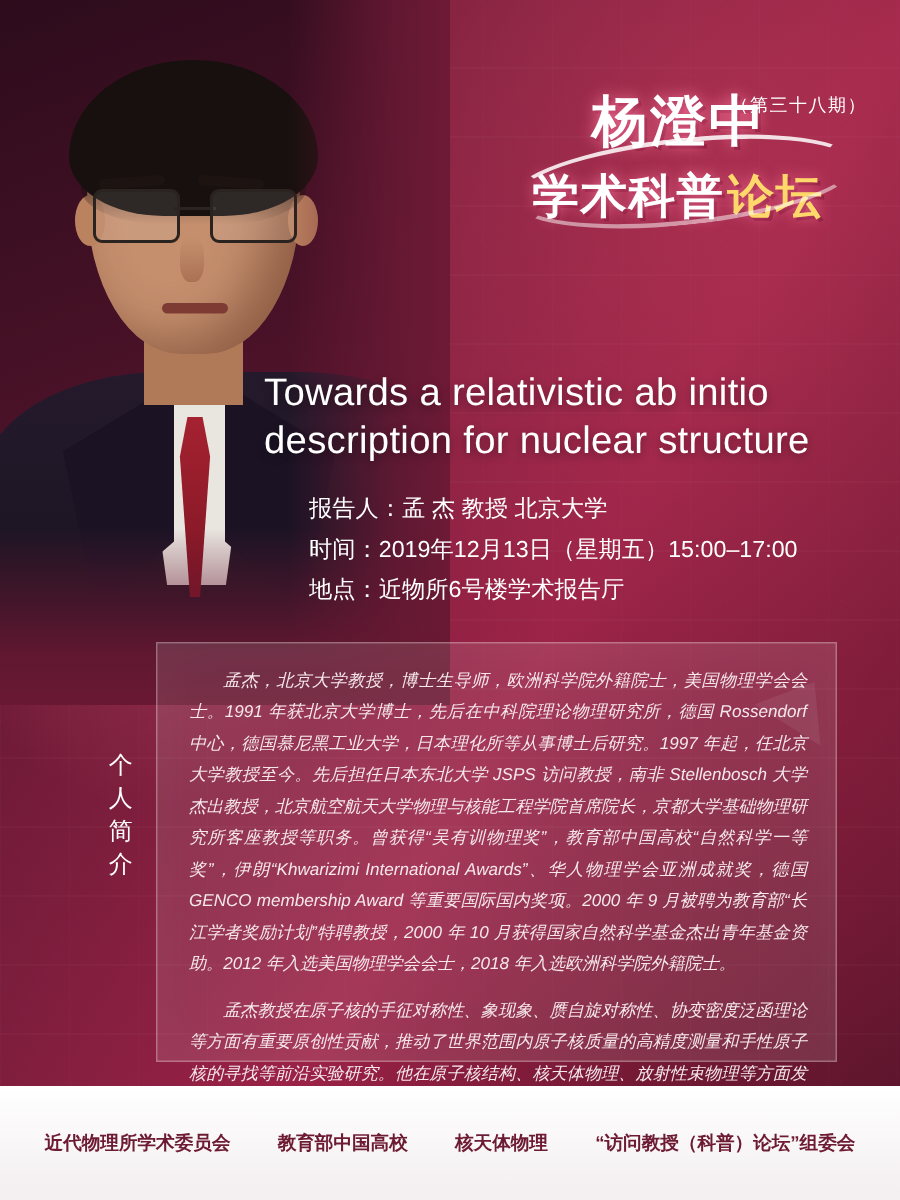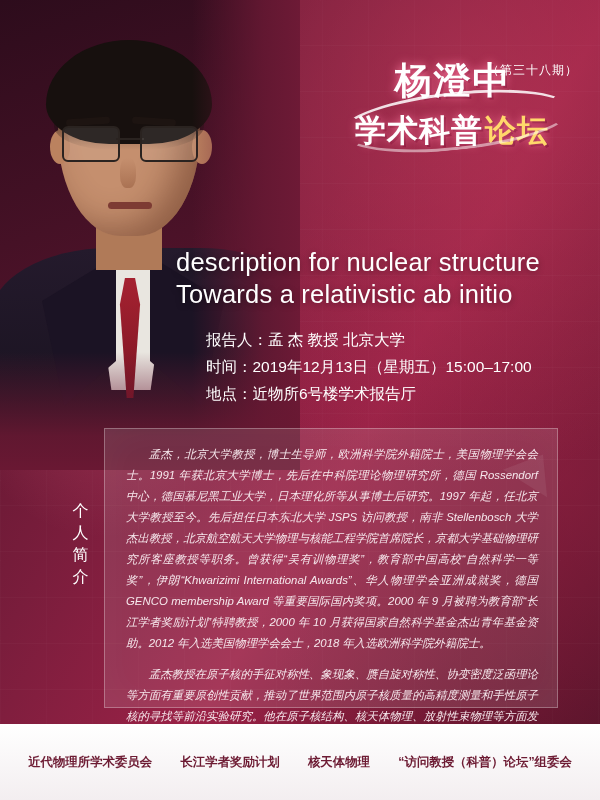--- a/index.html
+++ b/index.html
@@ -368,38 +368,38 @@
   <div class="logo">
     <div class="logo-row1">杨澄中</div>
     <div class="logo-issue">（第三十八期）</div>
     <div class="logo-row2">
       <span>学术科普</span><span class="accent">论坛</span>
     </div>
     <div class="logo-swoosh"></div>
   </div>
 
   <div class="title-block">
+    <div class="title-line">Towards a relativistic ab initio</div>
     <div class="title-line">description for nuclear structure</div>
-    <div class="title-line">Towards a relativistic ab initio</div>
   </div>
 
   <div class="meta">
     <div>报告人：孟 杰  教授  北京大学</div>
     <div>时间：2019年12月13日（星期五）15:00–17:00</div>
     <div>地点：近物所6号楼学术报告厅</div>
   </div>
 
   <div class="bio-panel"></div>
   <div class="bio-arrow"></div>
   <div class="bio-side">个人简介</div>
   <div class="bio-text">
     <p>孟杰，北京大学教授，博士生导师，欧洲科学院外籍院士，美国物理学会会士。1991 年获北京大学博士，先后在中科院理论物理研究所，德国 Rossendorf 中心，德国慕尼黑工业大学，日本理化所等从事博士后研究。1997 年起，任北京大学教授至今。先后担任日本东北大学 JSPS 访问教授，南非 Stellenbosch 大学杰出教授，北京航空航天大学物理与核能工程学院首席院长，京都大学基础物理研究所客座教授等职务。曾获得“吴有训物理奖”，教育部中国高校“自然科学一等奖”，伊朗“Khwarizimi International Awards”、华人物理学会亚洲成就奖，德国 GENCO membership Award 等重要国际国内奖项。2000 年 9 月被聘为教育部“长江学者奖励计划”特聘教授，2000 年 10 月获得国家自然科学基金杰出青年基金资助。2012 年入选美国物理学会会士，2018 年入选欧洲科学院外籍院士。</p>
     <p>孟杰教授在原子核的手征对称性、象现象、赝自旋对称性、协变密度泛函理论等方面有重要原创性贡献，推动了世界范围内原子核质量的高精度测量和手性原子核的寻找等前沿实验研究。他在原子核结构、核天体物理、放射性束物理等方面发表 400 多篇学术论文，论文总引用 1 万多次。</p>
   </div>
 
   <div class="footer-accent"></div>
   <div class="footer-bar">
     <div class="footer-item">近代物理所学术委员会</div>
-    <div class="footer-item">长江学者奖励计划</div>
+    <div class="footer-item">教育部中国高校</div>
     <div class="footer-item">核天体物理</div>
     <div class="footer-item">“访问教授（科普）论坛”组委会</div>
   </div>
 </div>
 
 </body></html>

